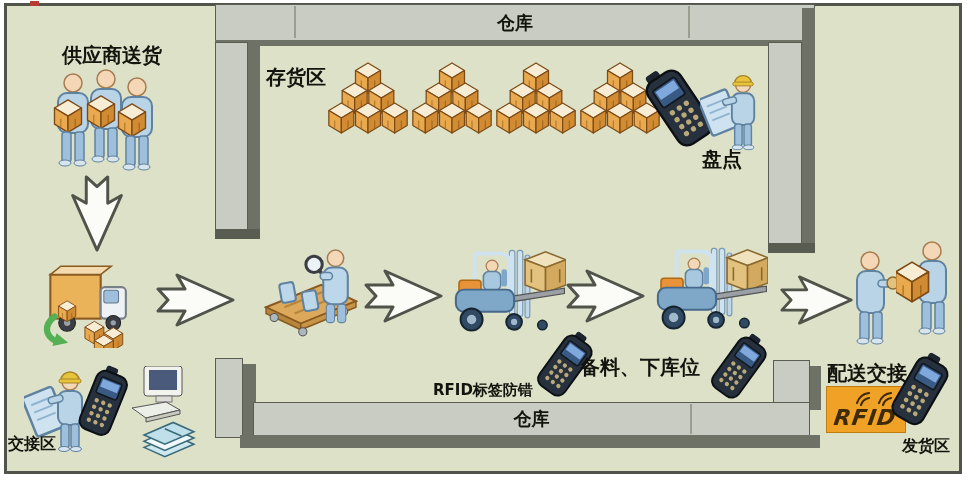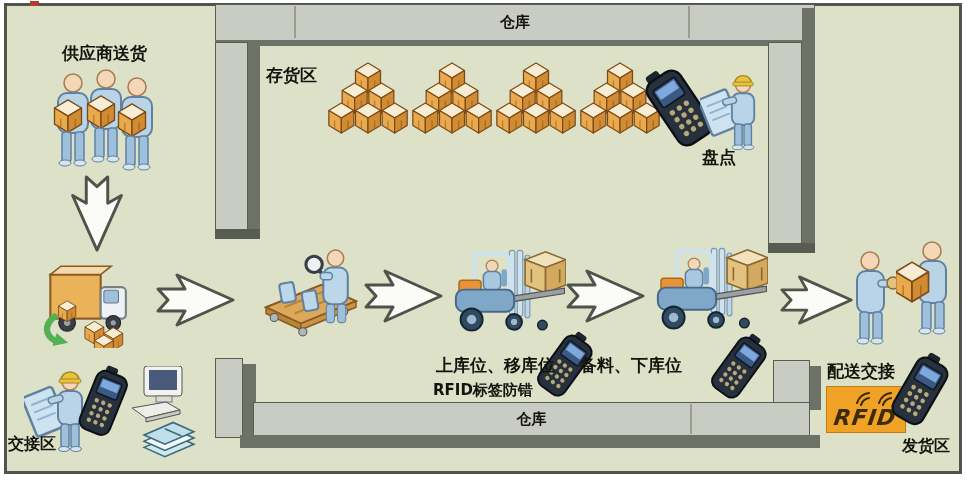--- a/index.html
+++ b/index.html
@@ -1,26 +1,26 @@
 <!DOCTYPE html>
 <html><head>
 <meta charset="utf-8">
 <style>
   html,body{margin:0;padding:0;background:#fff}
   #stage{position:relative;width:967px;height:481px;background:#fff;font-family:"DejaVu Sans",sans-serif;overflow:hidden}
   #field{position:absolute;left:4px;top:3px;right:5px;bottom:7px;border:3px solid #50544a;background:#dce1c7}
   .abs{position:absolute}
-  .lbl{position:absolute;font-weight:bold;color:#14140e;white-space:nowrap;font-size:17px;line-height:1.15}
+  .lbl{position:absolute;font-weight:bold;color:#14140e;white-space:nowrap;font-size:20px;line-height:1.15}
   .lbl.small{font-size:15px}
   .lbl.zone{font-size:16px}
   .wall{position:absolute;background:#c9ccc3;border:1px solid #5a5e52;box-sizing:border-box}
   .bevel{position:absolute;background:#6e7266}
   .cap{position:absolute;background:#595d51}
   .joint{position:absolute;background:#9a9d90;width:2px}
-  .walllbl{display:flex;align-items:center;justify-content:center;font-weight:bold;font-size:15px;color:#14140e}
+  .walllbl{display:flex;align-items:center;justify-content:center;font-weight:bold;font-size:18px;color:#14140e}
   .rfid-logo{position:absolute;background:#f0a226;border:1px solid #c07c10;box-sizing:border-box}
   .rfid-text{position:absolute;left:7px;bottom:2px;font-style:italic;font-weight:bold;font-size:22px;color:#3f2a06;transform:skewX(-8deg);letter-spacing:1px}
 </style>
 </head>
 <body>
 
 <div id="stage">
   <div id="field"></div>
   <div class="abs" style="left:30px;top:1px;width:9px;height:5px;background:#b43c30"></div>
 
@@ -288,21 +288,20 @@
   <svg class="abs" style="left:264px;top:248px" width="94" height="90" viewBox="0 0 92 88">
       <use href="#iqc"></use>
     </svg>
 
   <svg class="abs" style="left:448px;top:240px" width="118" height="104" viewBox="0 0 150 110">
       <use href="#forklift"></use>
     </svg>
   <svg class="abs" style="left:548px;top:330px;transform:rotate(36deg)" width="36" height="68" viewBox="0 0 36 70">
       <use href="#scanner"></use>
     </svg>
-  <div class="lbl" style="left:436px;top:356px">上库位、移库位</div>
   <div class="lbl small" style="left:433px;top:382px">RFID标签防错</div>
 
   <svg class="abs" style="left:650px;top:238px" width="118" height="104" viewBox="0 0 150 110">
       <use href="#forklift"></use>
     </svg>
   <svg class="abs" style="left:722px;top:332px;transform:rotate(36deg)" width="36" height="68" viewBox="0 0 36 70">
       <use href="#scanner"></use>
     </svg>
   <div class="lbl" style="left:580px;top:356px">备料、下库位</div>
 

